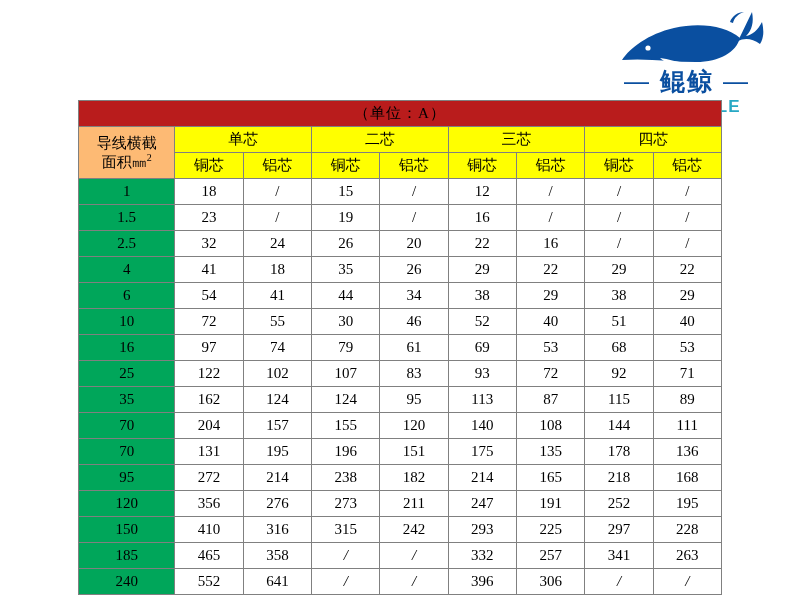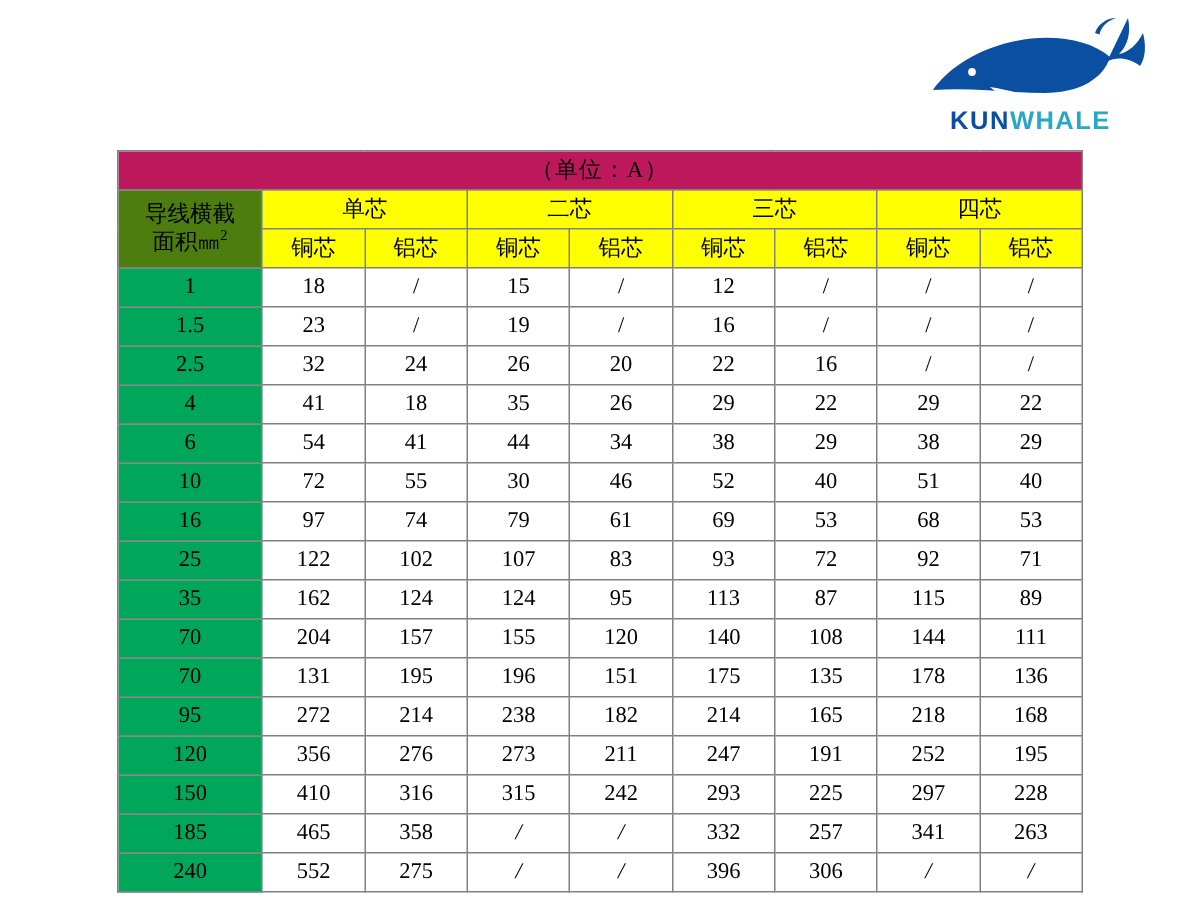--- a/index.html
+++ b/index.html
@@ -68,31 +68,31 @@
     border: 1px solid #808080;
     text-align: center;
     vertical-align: middle;
     font-size: 15px;
     color: #000000;
     padding: 0;
     height: 25px;
     font-weight: normal;
   }
   .unit-row td {
-    background: #be185d;
+    background: #b91c1c;
     color: #000000;
     font-size: 14px;
     height: 22px;
     letter-spacing: 1px;
   }
   .hdr-yellow {
     background: #ffff00;
   }
   .hdr-label {
-    background: #4d7c0f;
+    background: #fdba74;
     font-size: 14px;
     line-height: 1.1;
   }
   .hdr-label span.sup {
     font-size: 10px;
     vertical-align: super;
   }
   .rowhead {
     background: #00a65a;
     color: #ffffff;
@@ -114,20 +114,25 @@
     <path d="M150 4 C152 14, 150 22, 144 28 C150 27, 156 22, 160 14 C162 22, 162 30, 158 36 C150 30, 142 30, 136 33 Z" fill="#0a4fa0"></path>
 
     <path d="M138 30 C124 18, 98 14, 72 20 C46 26, 28 40, 20 52 C46 50, 70 54, 94 54 C118 54, 134 44, 138 30 Z" fill="#0a4fa0"></path>
 
     <path d="M58 50 C64 56, 76 58, 86 56 C76 54, 66 51, 58 50 Z" fill="#ffffff"></path>
 
     <circle cx="46" cy="40" r="2.6" fill="#ffffff"></circle>
 
     <path d="M128 14 C130 8, 136 4, 142 4 C136 6, 132 10, 131 15 Z" fill="#0a4fa0"></path>
   </svg>
+  <div class="logo-cn">
+    <span class="dash">—</span>
+    <span>鲲鲸</span>
+    <span class="dash">—</span>
+  </div>
   <div class="logo-en">
     <span>KUN</span><span class="teal">WHALE</span>
   </div>
 </div>
 
 <div class="table-wrap">
   <table class="amp">
     <colgroup>
       <col style="width:96px">
       <col style="width:68px">
@@ -325,21 +330,21 @@
         <td class="data sep">/</td>
         <td class="data sep">/</td>
         <td class="data">332</td>
         <td class="data">257</td>
         <td class="data">341</td>
         <td class="data">263</td>
       </tr>
       <tr>
         <td class="rowhead">240</td>
         <td class="data">552</td>
-        <td class="data">275</td>
+        <td class="data">641</td>
         <td class="data sep">/</td>
         <td class="data sep">/</td>
         <td class="data">396</td>
         <td class="data">306</td>
         <td class="data sep">/</td>
         <td class="data sep">/</td>
       </tr>
     </tbody>
   </table>
 </div>

